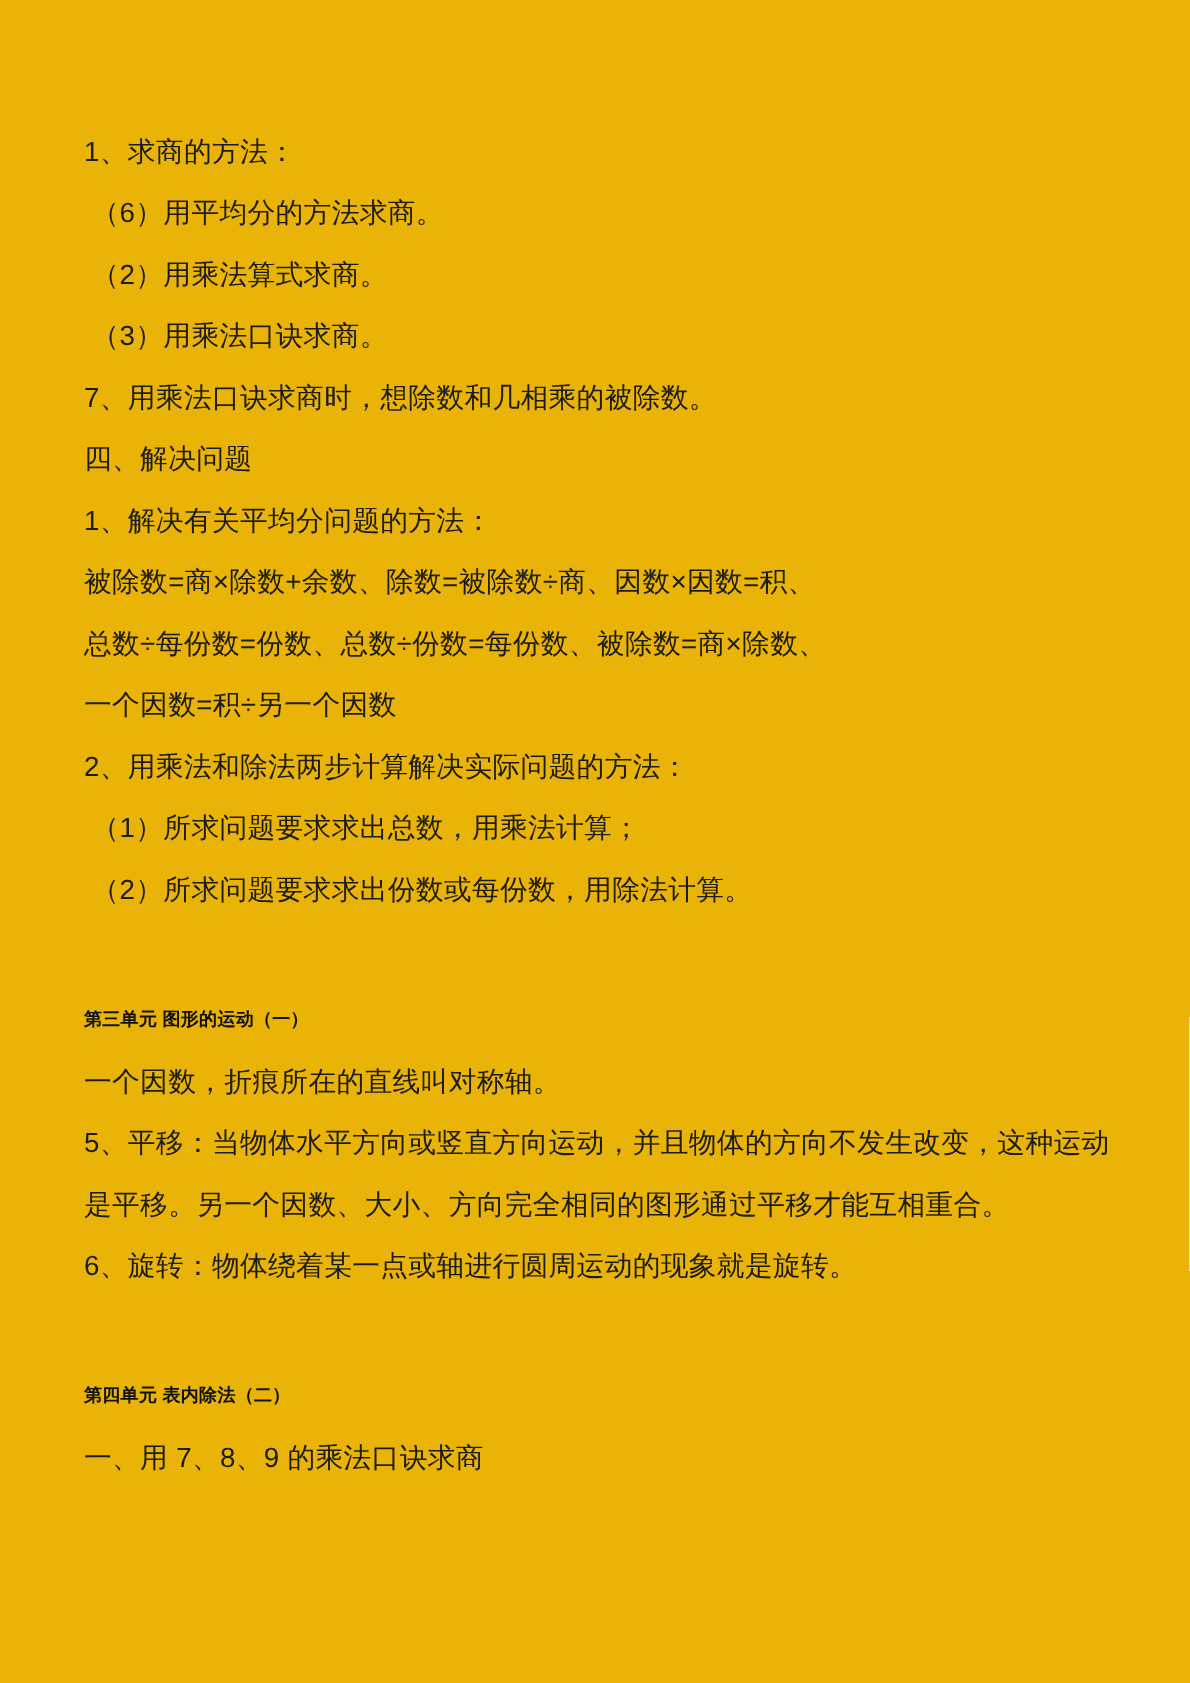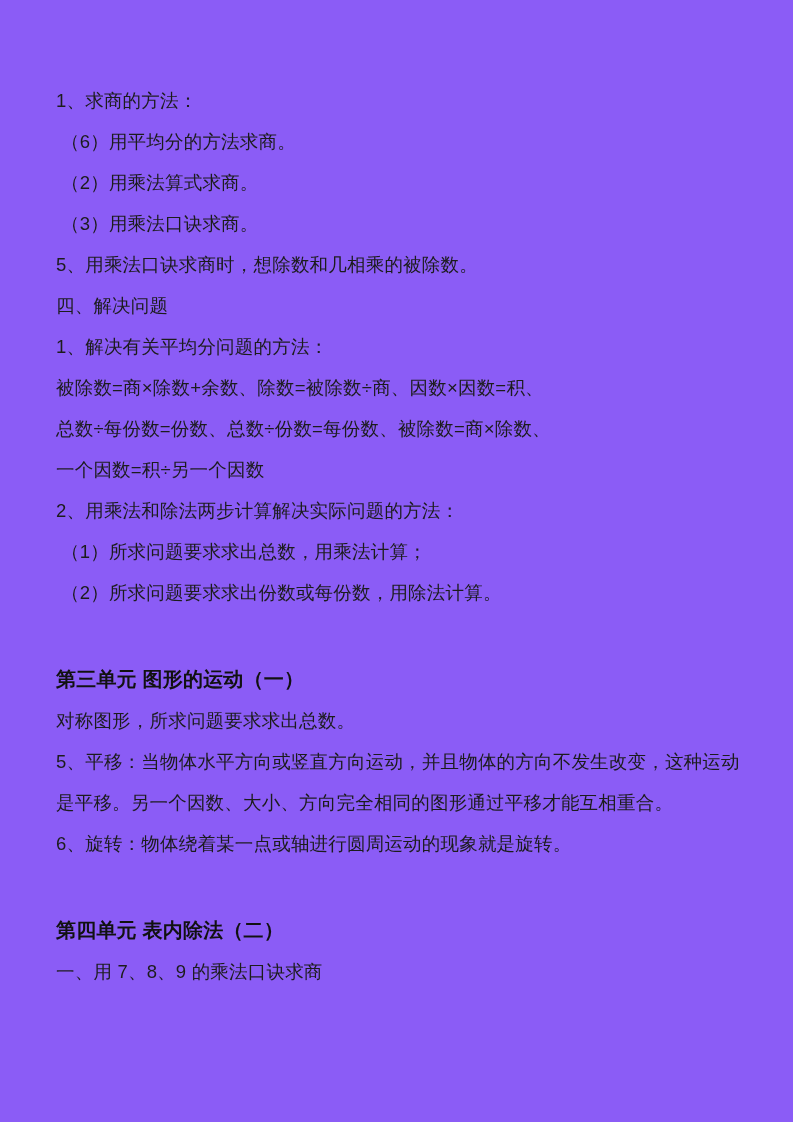--- a/index.html
+++ b/index.html
@@ -5,63 +5,63 @@
   html, body {
     margin: 0;
     padding: 0;
     background: #ffffff;
   }
   .page {
     position: relative;
     width: 793px;
     height: 1122px;
     margin: 0 auto;
-    background: #8b5cf6;
+    background: #eab308;
     overflow: hidden;
     box-sizing: border-box;
     padding: 80px 52px 0 56px;
     font-family: "Liberation Sans", "DejaVu Sans", sans-serif;
     color: #1c1c1c;
   }
   .line {
     line-height: 41px;
     font-size: 18.5px;
     white-space: nowrap;
     letter-spacing: 0.2px;
   }
   .line.body {
     margin-left: 0;
   }
   .line.indent {
     margin-left: 5px;
   }
   .line.heading {
     margin-top: 46px;
-    font-size: 20px;
+    font-size: 12px;
     font-weight: 700;
     color: #111111;
   }
 </style>
 </head>
 <body>
 
 <div class="page">
   <div class="line body">1、求商的方法：</div>
   <div class="line indent">（6）用平均分的方法求商。</div>
   <div class="line indent">（2）用乘法算式求商。</div>
   <div class="line indent">（3）用乘法口诀求商。</div>
-  <div class="line body">5、用乘法口诀求商时，想除数和几相乘的被除数。</div>
+  <div class="line body">7、用乘法口诀求商时，想除数和几相乘的被除数。</div>
   <div class="line body">四、解决问题</div>
   <div class="line body">1、解决有关平均分问题的方法：</div>
   <div class="line body">被除数=商×除数+余数、除数=被除数÷商、因数×因数=积、</div>
   <div class="line body">总数÷每份数=份数、总数÷份数=每份数、被除数=商×除数、</div>
   <div class="line body">一个因数=积÷另一个因数</div>
   <div class="line body">2、用乘法和除法两步计算解决实际问题的方法：</div>
   <div class="line indent">（1）所求问题要求求出总数，用乘法计算；</div>
   <div class="line indent">（2）所求问题要求求出份数或每份数，用除法计算。</div>
   <div class="line heading">第三单元 图形的运动（一）</div>
-  <div class="line body">对称图形，所求问题要求求出总数。</div>
+  <div class="line body">一个因数，折痕所在的直线叫对称轴。</div>
   <div class="line body">5、平移：当物体水平方向或竖直方向运动，并且物体的方向不发生改变，这种运动</div>
   <div class="line body">是平移。另一个因数、大小、方向完全相同的图形通过平移才能互相重合。</div>
   <div class="line body">6、旋转：物体绕着某一点或轴进行圆周运动的现象就是旋转。</div>
   <div class="line heading">第四单元 表内除法（二）</div>
   <div class="line body">一、用 7、8、9 的乘法口诀求商</div>
 </div>
 
 </body></html>

